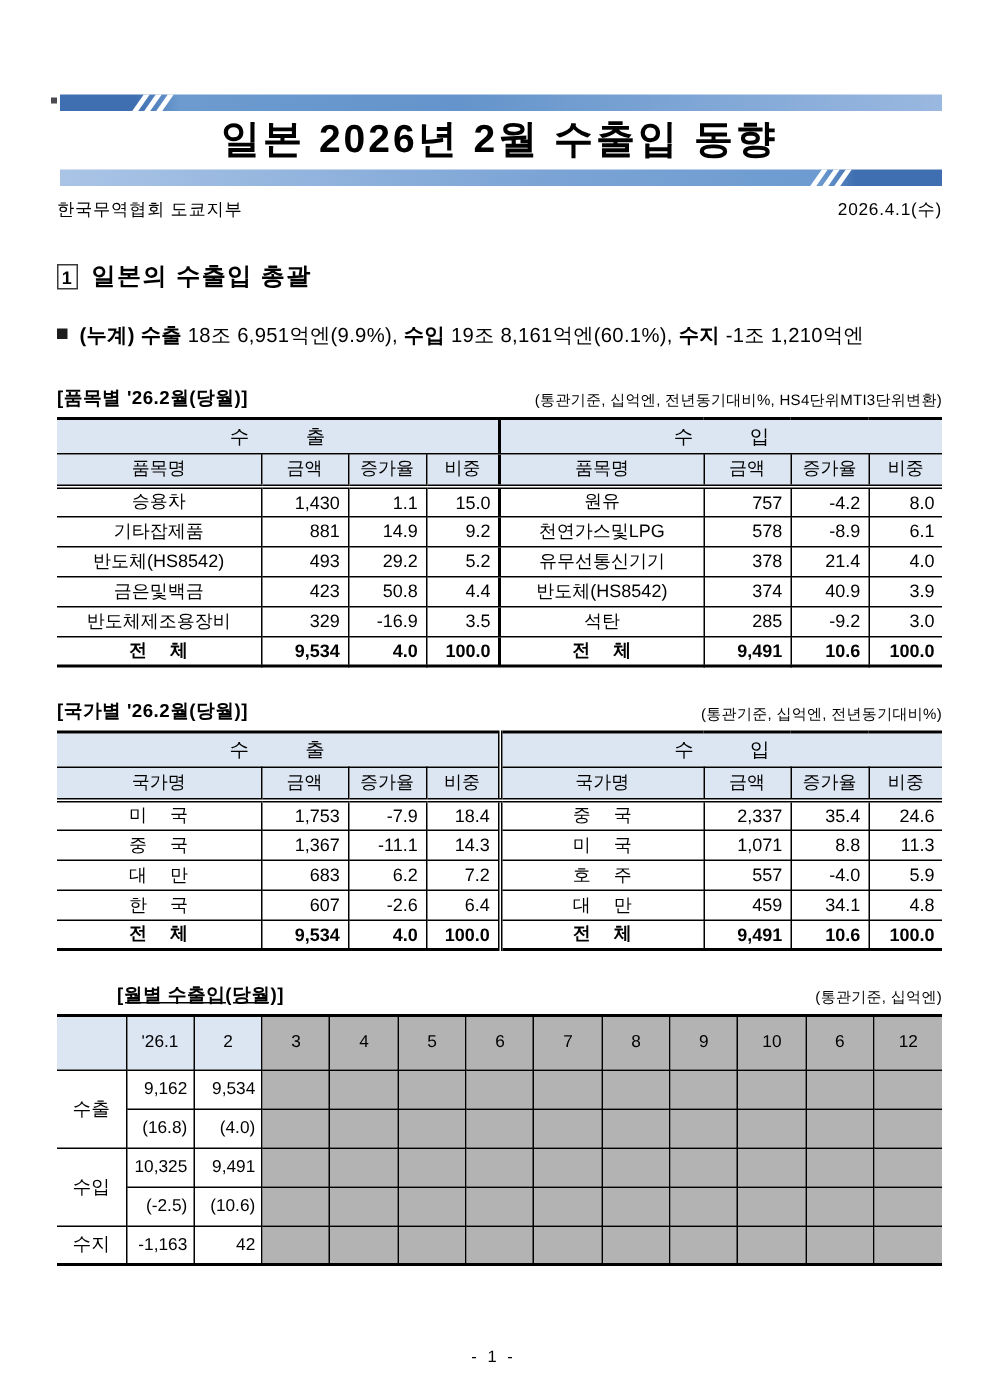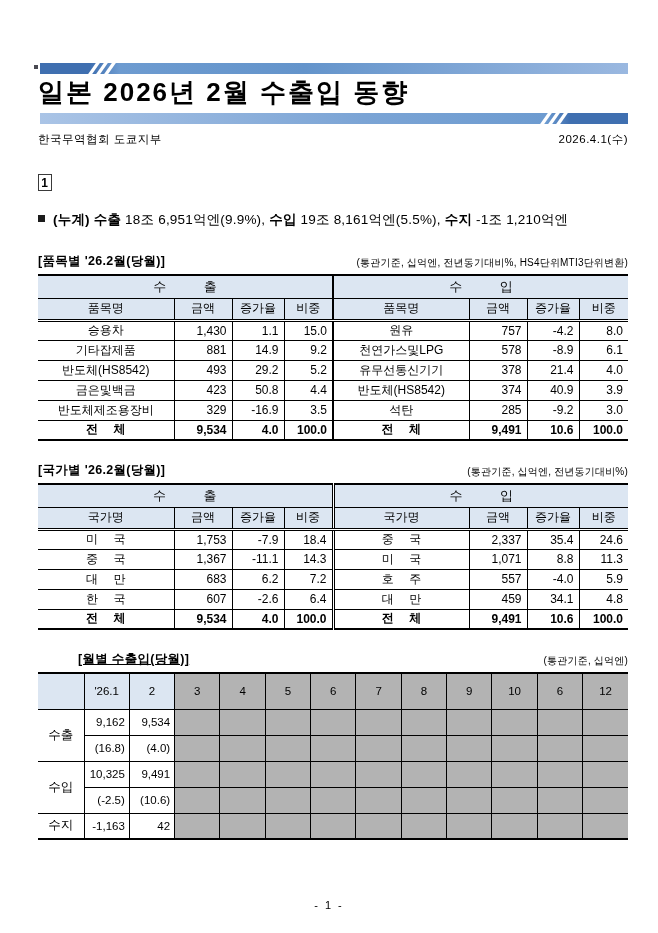--- a/index.html
+++ b/index.html
@@ -9,21 +9,21 @@
   
   .corner-dot { position:absolute; left:34px; top:65px; width:4px; height:4px; background:#4a4a52; }
   .bar { position:relative; height:11px; margin-left:2px; }
   .bar.top { margin-top:63px; background:linear-gradient(90deg,#3f6fb0 0px,#3f6fb0 50px,#6d9bd0 80px,#6494cb 45%,#9ab8e0 100%); }
   .bar.bottom { margin-top:6px; background:linear-gradient(90deg,#aac4e6 0%,#7ba4d5 55%,#6d9bd0 calc(100% - 82px),#3f6fb0 calc(100% - 58px),#3f6fb0 100%); }
   .stripes { position:absolute; top:0; height:11px; display:flex; }
   .stripes.s-top { left:52px; }
   .stripes.s-bot { right:60px; }
   .stripes i { display:block; width:4px; height:11px; background:#fff; transform:skewX(-35deg); margin-right:4px; }
 
-  .title { font-size:26px; font-weight:bold; letter-spacing:2px; margin-top:3px; line-height:30px; }
+  .title { text-align:center; font-size:26px; font-weight:bold; letter-spacing:2px; margin-top:3px; line-height:30px; }
 
   .meta-row { display:flex; justify-content:space-between; font-size:11.5px; margin-top:8px; letter-spacing:0.5px; }
 
   .heading { margin-top:27px; font-size:16px; font-weight:bold; letter-spacing:1px; display:flex; align-items:center; }
   .numbox { display:inline-flex; align-items:center; justify-content:center; border:1.5px solid #3a3a3a; font-size:12px; font-weight:bold; width:14px; height:17px; margin-right:9px; }
 
   .bullets { list-style:none; margin-top:20px; }
   .bullets li { font-size:13.5px; margin-bottom:13px; letter-spacing:0.2px; }
   .sq { display:inline-block; width:7px; height:7px; background:#1c1c1c; margin-right:8px; vertical-align:2px; }
   .bullets .b { font-weight:bold; }
@@ -81,24 +81,25 @@
       </span>
   </div>
 
   <div class="meta-row">
     <span>한국무역협회  도쿄지부</span>
     <span>2026.4.1(수)</span>
   </div>
 
   <div class="heading">
     <span class="numbox">1</span>
+    <span>일본의 수출입 총괄</span>
   </div>
 
   <ul class="bullets" id="bullets">
-      <li><span class="sq"></span><span class="b">(누계) </span><span class="b">수출</span><span class="n"> 18조 6,951억엔(9.9%), </span><span class="b">수입</span><span class="n"> 19조 8,161억엔(5.5%), </span><span class="b">수지</span><span class="n"> -1조 1,210억엔</span></li>
+      <li><span class="sq"></span><span class="b">(누계) </span><span class="b">수출</span><span class="n"> 18조 6,951억엔(9.9%), </span><span class="b">수입</span><span class="n"> 19조 8,161억엔(60.1%), </span><span class="b">수지</span><span class="n"> -1조 1,210억엔</span></li>
     </ul>
 
   <div class="caption-row">
     <span class="cl">[품목별 '26.2월(당월)]</span>
     <span class="cr">(통관기준, 십억엔, 전년동기대비%, HS4단위MTI3단위변환)</span>
   </div>
   <table class="split items" id="items-table">
       <colgroup>
         <col style="width: 136px;">
         <col style="width: 58px;">

